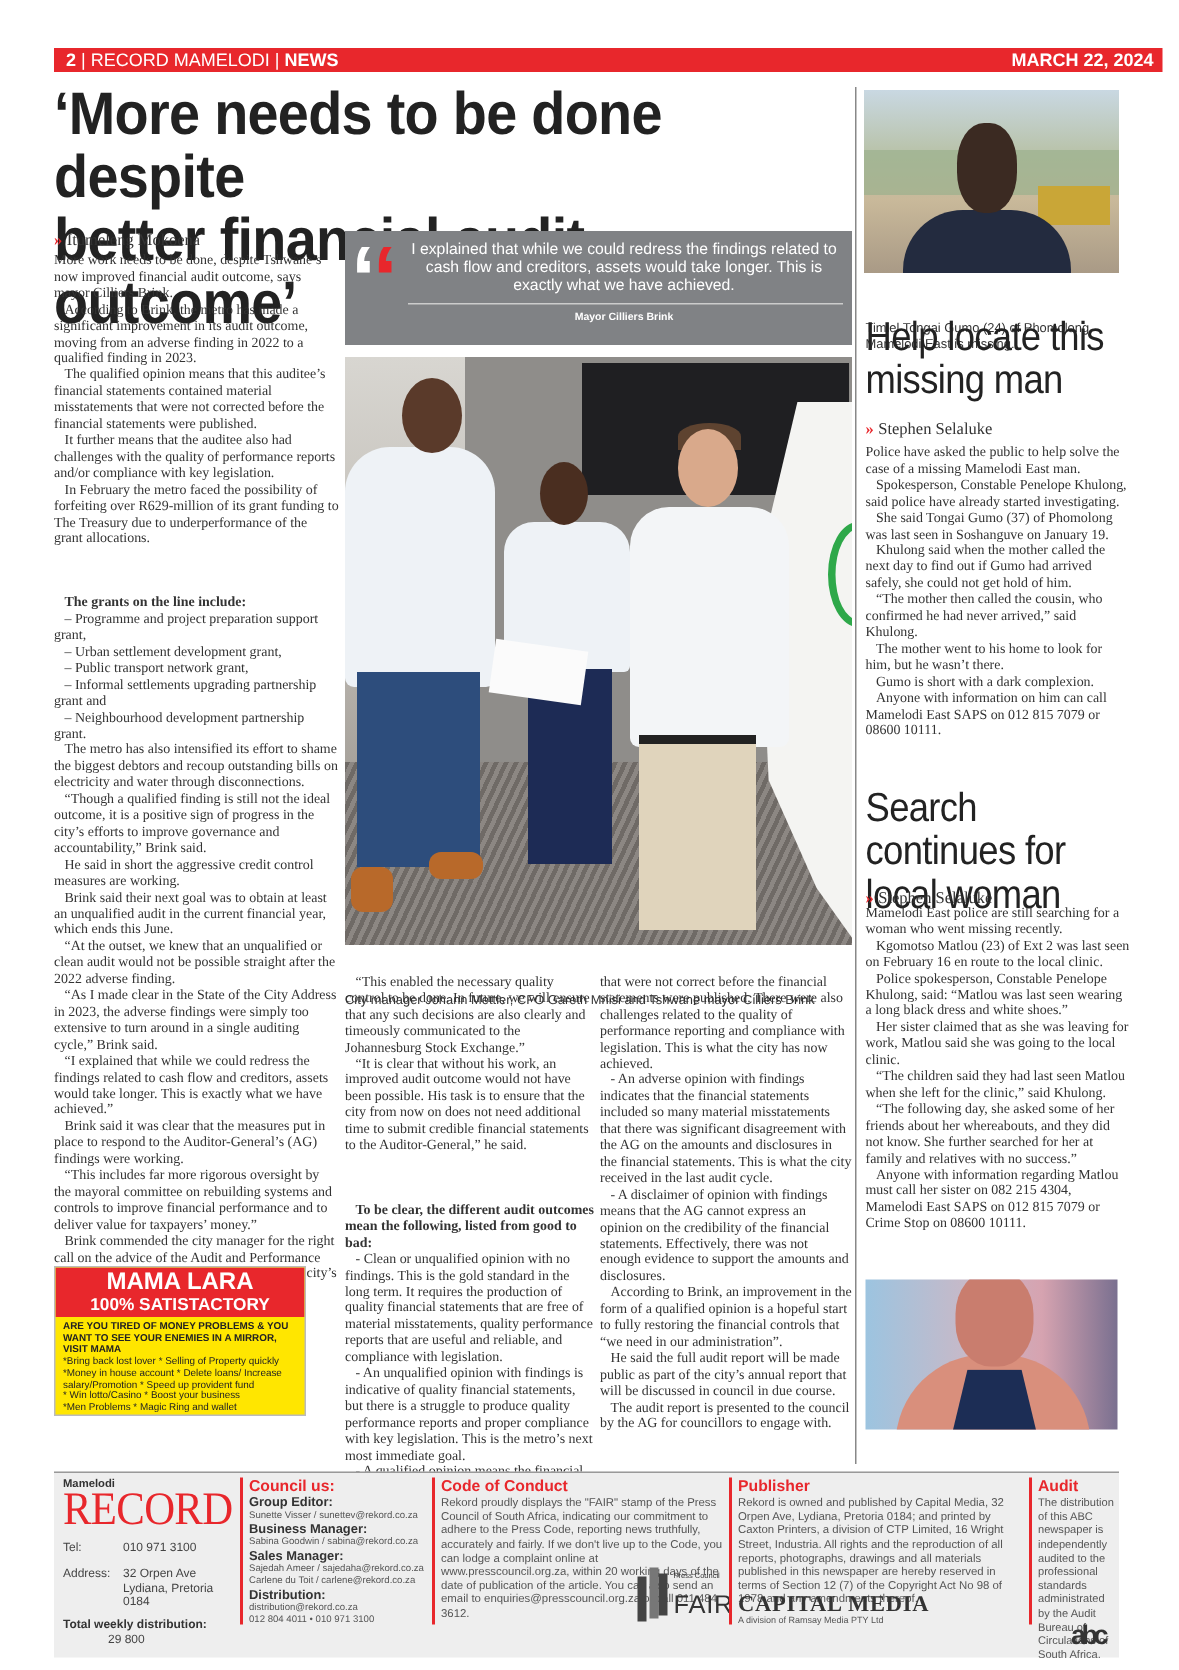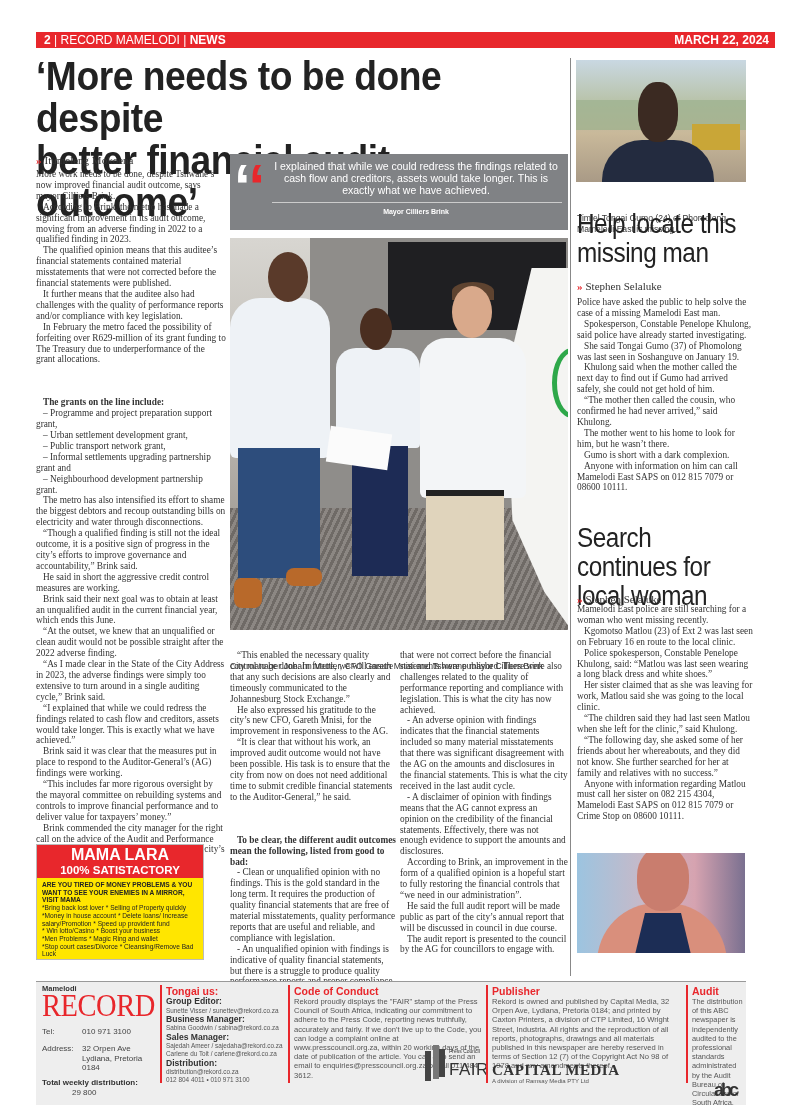--- a/index.html
+++ b/index.html
@@ -73,21 +73,21 @@
   .rphoto1 .head { position: absolute; left: 62px; top: 22px; width: 40px; height: 60px; background: #3b2a22; border-radius: 45%; }
   .rphoto1 .body { position: absolute; left: 26px; top: 80px; width: 112px; height: 60px; background: #232b3f; border-radius: 40px 40px 0 0; }
 
   .rphoto2 { left: 577px; top: 853px; width: 168px; height: 100px; overflow: hidden;
     background: linear-gradient(90deg, #9cc4e0 0%, #c7b9c8 40%, #d6a3b0 70%, #7a7090 100%); }
   .rphoto2 .head { position: absolute; left: 60px; top: -6px; width: 52px; height: 64px; background: #c97d6e; border-radius: 45%; }
   .rphoto2 .shoulders { position: absolute; left: 20px; top: 50px; width: 130px; height: 60px; background: #d98f7c; border-radius: 60px 60px 0 0; }
   .rphoto2 .dress { position: absolute; left: 56px; top: 60px; width: 60px; height: 50px; background: #1c2d55; clip-path: polygon(20% 0, 80% 0, 100% 100%, 0 100%); }
 
   
-  .ad { left: 36px; top: 844px; width: 168px; height: 116px; border: 1px solid #bbb; background: #ffe600; overflow: hidden; }
+  .ad { left: 36px; top: 844px; width: 168px; height: 100px; border: 1px solid #bbb; background: #ffe600; overflow: hidden; }
   .ad .top { background: #e8272c; color: #fff; text-align: center; font-family: "Liberation Sans", sans-serif; font-weight: 700; height: 33px; }
   .ad .t1 { font-size: 16px; line-height: 18px; padding-top: 1px; }
   .ad .t2 { font-size: 11.5px; line-height: 13px; }
   .ad .body { padding: 3px 5px 0 5px; font-family: "Liberation Sans", sans-serif; font-size: 6.6px; line-height: 7.7px; color: #222; }
   .ad .hd { font-weight: 700; font-size: 6.6px; }
   .ad .loc { font-weight: 700; }
   .ad .phone { text-align: center; font-family: "Liberation Sans", sans-serif; font-weight: 700; font-size: 15px; color: #222; margin-top: 1px; }
   .ad .phone .wa { display: inline-block; width: 13px; height: 13px; border-radius: 50%; background: #1fa855; color: #fff; font-size: 8px; line-height: 13px; vertical-align: 1px; margin-right: 3px; }
 
   
@@ -180,21 +180,20 @@
   <div class="person p3hair"></div>
   <div class="person p3head"></div>
   <div class="person p3pants"></div>
   <div class="person p3belt"></div>
   <div class="person paper"></div>
 </div>
 <div class="abs caption" style="left:230px; top:633px; width:340px;">City manager Johann Mettler, CFO Gareth Mnisi and Tshwane mayor Cilliers Brink</div>
 
 <div class="abs col" id="col2" style="left:230px; top:650px; width:166px;">
     <p>“This enabled the necessary quality control to be done. In future, we will ensure that any such decisions are also clearly and timeously communicated to the Johannesburg Stock Exchange.”</p>
-    <p>He also expressed his gratitude to the city’s new CFO, Gareth Mnisi, for the improvement in responsiveness to the AG.</p>
     <p>“It is clear that without his work, an improved audit outcome would not have been possible. His task is to ensure that the city from now on does not need additional time to submit credible financial statements to the Auditor-General,” he said.</p>
     <p class="b">To be clear, the different audit outcomes mean the following, listed from good to bad:</p>
     <p>- Clean or unqualified opinion with no findings. This is the gold standard in the long term. It requires the production of quality financial statements that are free of material misstatements, quality performance reports that are useful and reliable, and compliance with legislation.</p>
     <p>- An unqualified opinion with findings is indicative of quality financial statements, but there is a struggle to produce quality performance reports and proper compliance with key legislation. This is the metro’s next most immediate goal.</p>
     <p>- A qualified opinion means the financial statements contained material misstatements</p>
   </div>
 <div class="abs col" id="col3" style="left:400px; top:650px; width:168px;">
     <p class="noind">that were not correct before the financial statements were published. There were also challenges related to the quality of performance reporting and compliance with legislation. This is what the city has now achieved.</p>
     <p>- An adverse opinion with findings indicates that the financial statements included so many material misstatements that there was significant disagreement with the AG on the amounts and disclosures in the financial statements. This is what the city received in the last audit cycle.</p>
     <p>- A disclaimer of opinion with findings means that the AG cannot express an opinion on the credibility of the financial statements. Effectively, there was not enough evidence to support the amounts and disclosures.</p>
@@ -278,21 +277,21 @@
       <span style="display:block">0184</span>
     </span>
   </div>
   <div class="finfo" style="top:96px;">
     <b>Total weekly distribution:</b>
     <div style="padding-left:30px;">29 800</div>
   </div>
 
   <div class="fbar" style="left:124px;"></div>
   <div class="fcol" style="left:130px; width:120px;">
-    <div class="ftitle">Tongai us:</div>
+    <div class="ftitle">Council us:</div>
     <div class="lbl">Group Editor:</div>
     <div class="sm">Sunette Visser / sunettev@rekord.co.za</div>
     <div class="lbl">Business Manager:</div>
     <div class="sm">Sabina Goodwin / sabina@rekord.co.za</div>
     <div class="lbl">Sales Manager:</div>
     <div class="sm">Sajedah Ameer / sajedaha@rekord.co.za</div>
     <div class="sm">Carlene du Toit / carlene@rekord.co.za</div>
     <div class="lbl">Distribution:</div>
     <div class="sm">distribution@rekord.co.za</div>
     <div class="sm">012 804 4011 • 010 971 3100</div>

